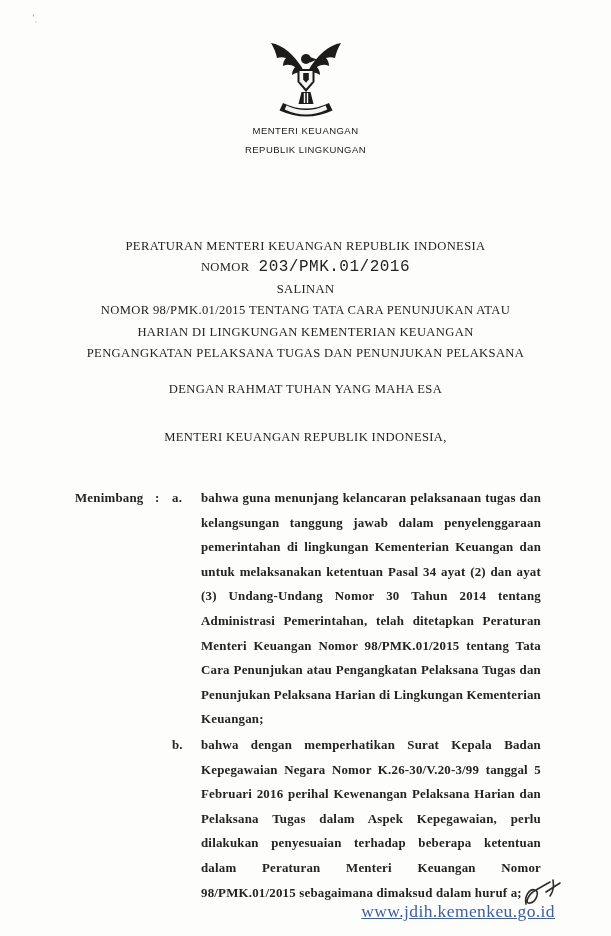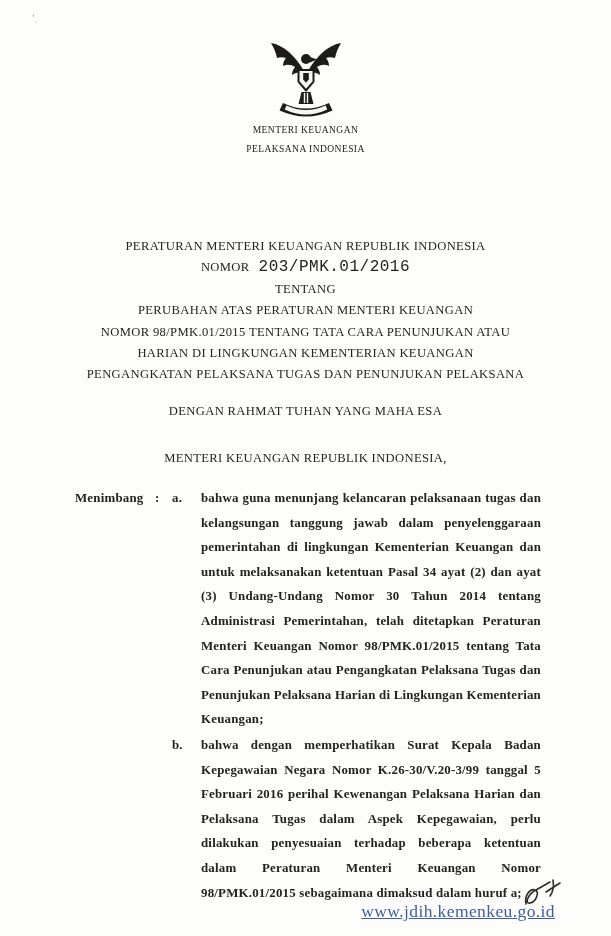--- a/index.html
+++ b/index.html
@@ -13,21 +13,21 @@
     width: 611px; height: 936px;
     background: #fdfdfc;
     overflow: hidden;
     color: #201f1d;
   }
 
   
   .letterhead { position: absolute; top: 36px; left: 0; right: 0; text-align: center; }
   .emblem svg { display: block; margin: 0 auto 4px auto; }
   .ministry {
-    font-family: Liberation Serif, serif;
+    font-family: Liberation Sans, sans-serif;
     font-size: 9.5px; line-height: 11.5px;
     letter-spacing: 0.45px; color: #1b1b1b; margin-top: 7px;
   }
   .salinan {
     margin-top: 10px;
     font-weight: 700; font-size: 12.5px; letter-spacing: 0.9px;
   }
 
   
   .title-block {
@@ -101,30 +101,29 @@
           <path d="M34.5 56 h9 l3 12 h-15 Z"></path>
           <path d="M36.8 57 h4.4 v10 h-4.4 Z" fill="#f6f6f4"></path>
           <path d="M38.2 57 h1.6 v10 h-1.6 Z"></path>
 
           <path d="M16 67 q23 11 46 0 l3.5 7.5 q-26 12 -53 0 Z"></path>
           <path d="M19.5 69.5 q19.5 9 39 0 l1.8 4 q-21.5 10 -42.6 0 Z" fill="#f6f6f4"></path>
         </g>
       </svg>
     </div>
     <div class="ministry">MENTERI KEUANGAN</div>
-    <div class="ministry">PELAKSANA INDONESIA</div>
+    <div class="ministry">REPUBLIK LINGKUNGAN</div>
   </header>
 
   <section class="title-block">
     <div>PERATURAN MENTERI KEUANGAN REPUBLIK INDONESIA</div>
     <div class="nomor-line">
       <span>NOMOR</span><span class="mono">203/PMK.01/2016</span>
     </div>
-    <div>TENTANG</div>
-    <div>PERUBAHAN ATAS PERATURAN MENTERI KEUANGAN</div>
+    <div>SALINAN</div>
     <div>NOMOR 98/PMK.01/2015 TENTANG TATA CARA PENUNJUKAN ATAU</div>
     <div>HARIAN DI LINGKUNGAN KEMENTERIAN KEUANGAN</div>
     <div>PENGANGKATAN PELAKSANA TUGAS DAN PENUNJUKAN PELAKSANA</div>
     <div class="spacer-sm"></div>
     <div>DENGAN RAHMAT TUHAN YANG MAHA ESA</div>
     <div class="spacer-md"></div>
     <div>MENTERI KEUANGAN REPUBLIK INDONESIA,</div>
   </section>
 
   <section class="doc-body">

